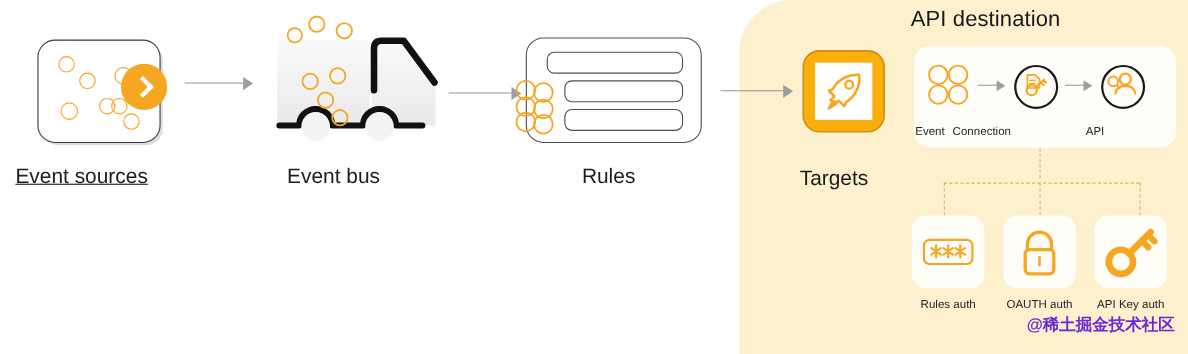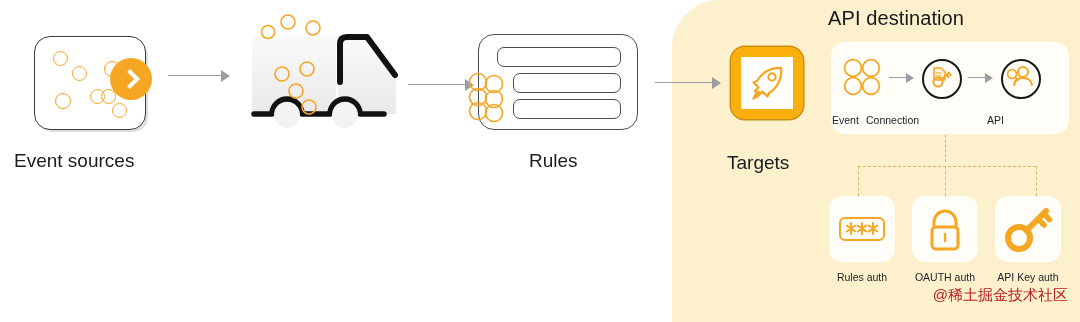--- a/index.html
+++ b/index.html
@@ -53,42 +53,42 @@
 
   
   .dash-v{position:absolute;border-left:1.3px dashed #d9b55f;}
   .dash-h{position:absolute;border-top:1.3px dashed #d9b55f;}
 
   
   .rocket{position:absolute;left:731px;top:47px;width:72px;height:72px;border-radius:14px;
           background:#FAAF0C;box-shadow:0 0 0 1.5px #c98f17;display:flex;align-items:center;justify-content:center;}
   .rocket-inner{width:52px;height:52px;background:#fff;display:flex;align-items:center;justify-content:center;}
 
-  .wm{position:absolute;right:12px;bottom:4px;font-size:15px;color:#b91c1c;white-space:nowrap;}
+  .wm{position:absolute;right:12px;bottom:4px;font-size:15px;color:#6d28d9;white-space:nowrap;font-weight:bold;}
   svg{display:block;overflow:visible;}
 </style>
 </head>
 <body>
 
 <div class="stage">
 
   <div class="panel"></div>
   <div class="panel-title">API destination</div>
 
   <div class="src-box">
     <div class="oc" style="left:18px;top:14px;width:13px;height:13px;"></div>
     <div class="oc" style="left:37px;top:29px;width:13px;height:13px;"></div>
     <div class="oc" style="left:69px;top:24px;width:14px;height:14px;"></div>
     <div class="oc" style="left:20px;top:56px;width:14px;height:14px;"></div>
     <div class="oc" style="left:55px;top:52px;width:13px;height:13px;"></div>
     <div class="oc" style="left:66px;top:52px;width:13px;height:13px;"></div>
     <div class="oc" style="left:77px;top:66px;width:13px;height:13px;"></div>
   </div>
   <div class="chev"></div>
-  <div class="node-label" style="left:14px;top:150px;">Event sources</div>
+  <div class="node-label" style="left:14px;top:150px;text-decoration:underline;">Event sources</div>
 
   <div class="arrow" style="left:168px;top:70px;width:62px;">
     <div class="shaft" style="width:54px;"></div>
       <div class="head" style="left:53px;"></div>
   </div>
 
   <div style="position:absolute;left:240px;top:4px;width:165px;height:130px;">
     <svg width="165" height="130" viewBox="0 0 165 130">
       <defs>
         <linearGradient id="tg" x1="0" y1="0" x2="0" y2="1">
@@ -109,20 +109,21 @@
 
       <circle cx="48" cy="18" r="7" fill="none" stroke="#F5A623" stroke-width="1.6"></circle>
       <circle cx="28" cy="28" r="6.5" fill="none" stroke="#F5A623" stroke-width="1.6"></circle>
       <circle cx="73" cy="24" r="7" fill="none" stroke="#F5A623" stroke-width="1.6"></circle>
       <circle cx="42" cy="70" r="7" fill="none" stroke="#F5A623" stroke-width="1.6"></circle>
       <circle cx="67" cy="65" r="7" fill="none" stroke="#F5A623" stroke-width="1.6"></circle>
       <circle cx="56" cy="87" r="7" fill="none" stroke="#F5A623" stroke-width="1.6"></circle>
       <circle cx="69" cy="103" r="7" fill="none" stroke="#F5A623" stroke-width="1.6"></circle>
     </svg>
   </div>
+  <div class="node-label" style="left:261px;top:150px;">Event bus</div>
 
   <div class="arrow" style="left:408px;top:79px;width:66px;">
     <div class="shaft" style="width:58px;"></div>
       <div class="head" style="left:57px;"></div>
   </div>
 
   <div class="rules-box">
     <div class="rules-bar" style="left:18px;top:12px;width:122px;"></div>
     <div class="rules-bar" style="left:34px;top:38px;width:106px;"></div>
     <div class="rules-bar" style="left:34px;top:64px;width:106px;"></div>

